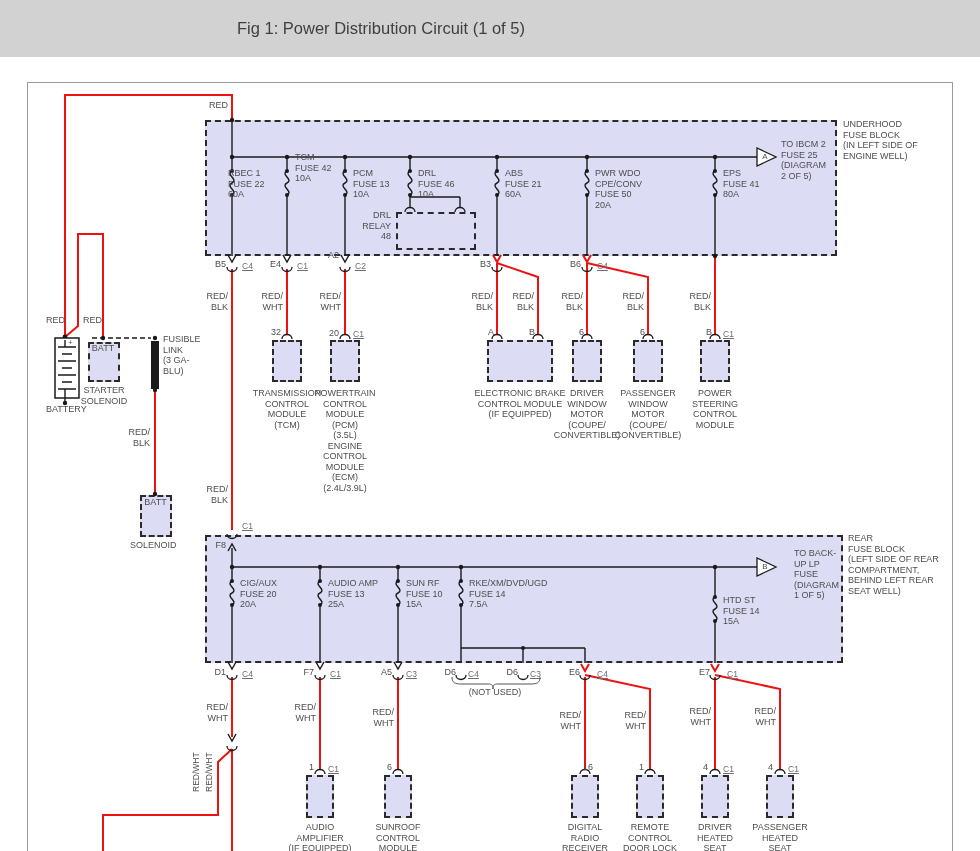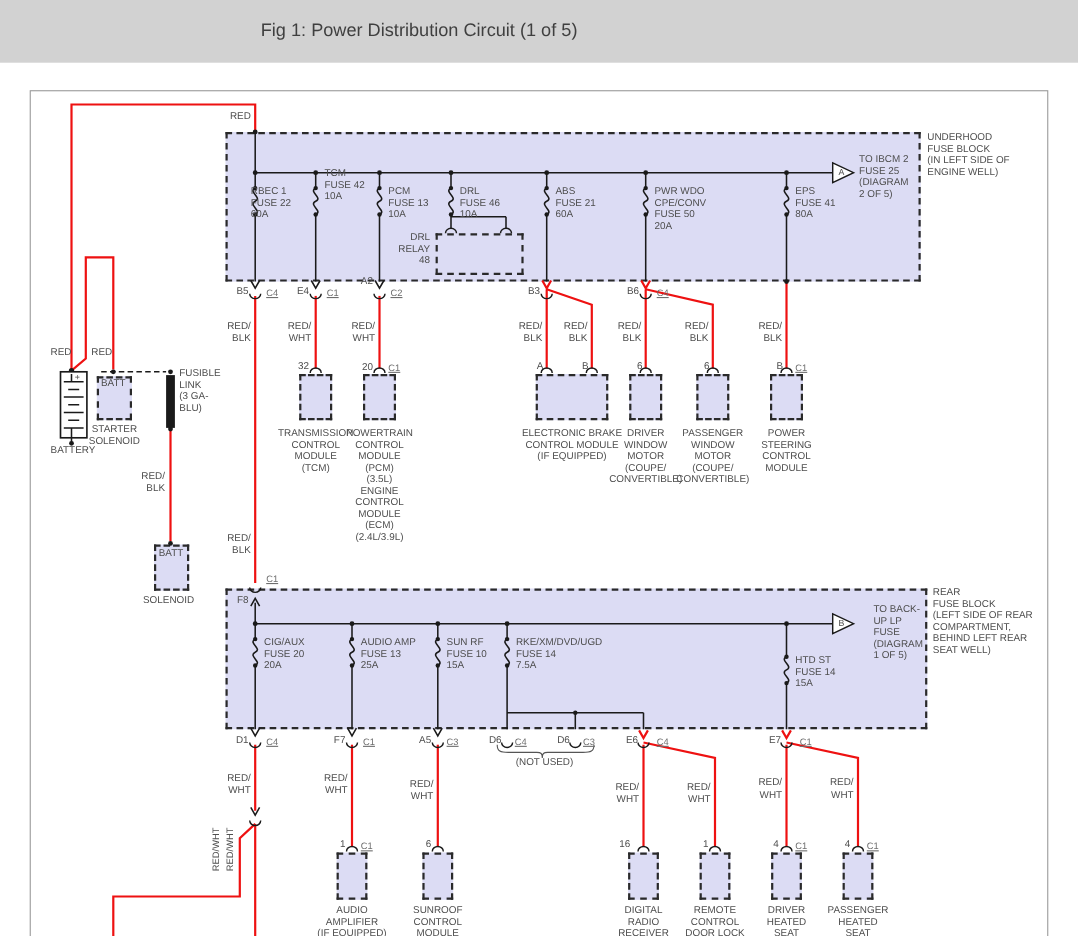--- a/index.html
+++ b/index.html
@@ -400,21 +400,21 @@
 
   <span class="lbl r" style="right:666px;top:762px;">1</span>
   <span class="conn" style="left:328px;top:764px;">C1</span>
   <span class="lbl c" style="left:270px;top:822px;width:100px;">AUDIO
 AMPLIFIER
 (IF EQUIPPED)</span>
   <span class="lbl r" style="right:588px;top:762px;">6</span>
   <span class="lbl c" style="left:348px;top:822px;width:100px;">SUNROOF
 CONTROL
 MODULE</span>
-  <span class="lbl r" style="right:407px;top:762px;">16</span>
+  <span class="lbl r" style="right:387px;top:762px;">16</span>
   <span class="lbl c" style="left:535px;top:822px;width:100px;">DIGITAL
 RADIO
 RECEIVER</span>
   <span class="lbl r" style="right:336px;top:762px;">1</span>
   <span class="lbl c" style="left:600px;top:822px;width:100px;">REMOTE
 CONTROL
 DOOR LOCK</span>
   <span class="lbl r" style="right:272px;top:762px;">4</span>
   <span class="conn" style="left:723px;top:764px;">C1</span>
   <span class="lbl c" style="left:665px;top:822px;width:100px;">DRIVER

